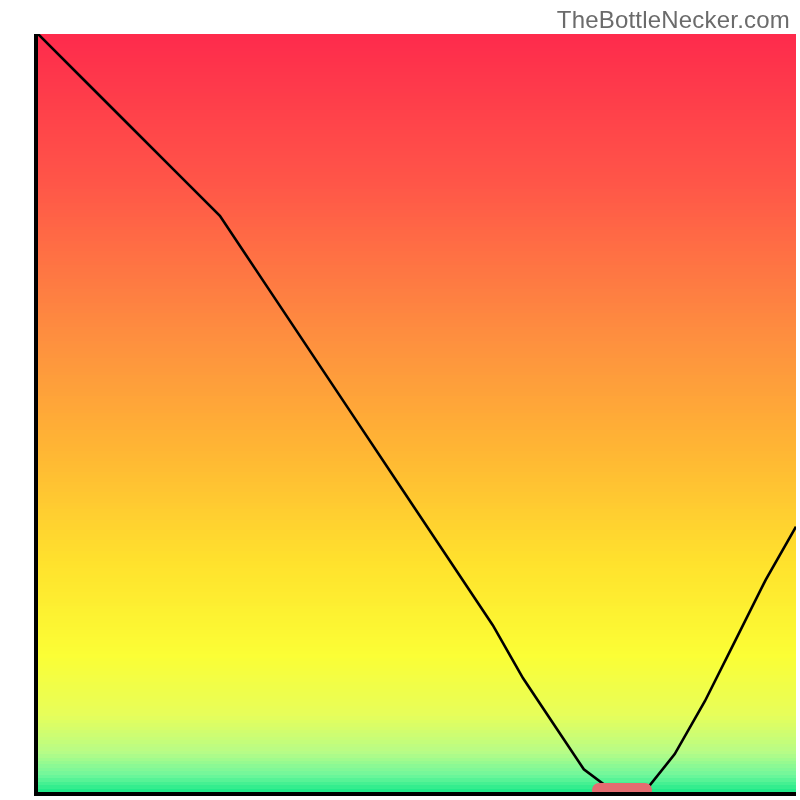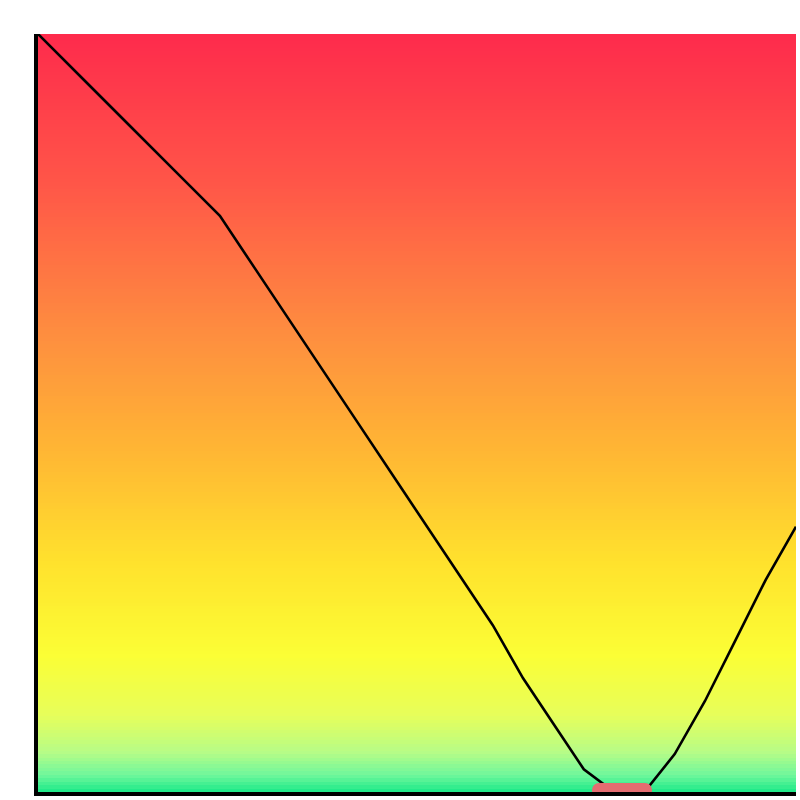--- a/index.html
+++ b/index.html
@@ -9,20 +9,21 @@
   .gradient-bg .stripe{position:absolute;left:0;width:100%}
   .curve-svg{position:absolute;left:0;top:0;width:100%;height:100%}
   .marker{position:absolute;width:60px;height:14px;border-radius:7px;background:#e46c70}
   .watermark{position:absolute;right:10px;top:6px;color:#6b6b6b;font-size:24px;font-weight:400;letter-spacing:.2px}
 </style>
 </head>
 <body>
 
 <div class="frame">
 
+  <div class="watermark">TheBottleNecker.com</div>
 
   <div class="plot-area">
     <div class="gradient-bg" id="gradient-bg">
         <div class="stripe" style="top: 0px; height: 4.44545px; background: rgb(254, 43, 76);"></div>
         <div class="stripe" style="top: 3.44545px; height: 4.44545px; background: rgb(254, 44, 76);"></div>
         <div class="stripe" style="top: 6.89091px; height: 4.44545px; background: rgb(254, 45, 76);"></div>
         <div class="stripe" style="top: 10.3364px; height: 4.44545px; background: rgb(254, 46, 76);"></div>
         <div class="stripe" style="top: 13.7818px; height: 4.44545px; background: rgb(254, 47, 76);"></div>
         <div class="stripe" style="top: 17.2273px; height: 4.44545px; background: rgb(254, 48, 76);"></div>
         <div class="stripe" style="top: 20.6727px; height: 4.44545px; background: rgb(254, 49, 75);"></div>

